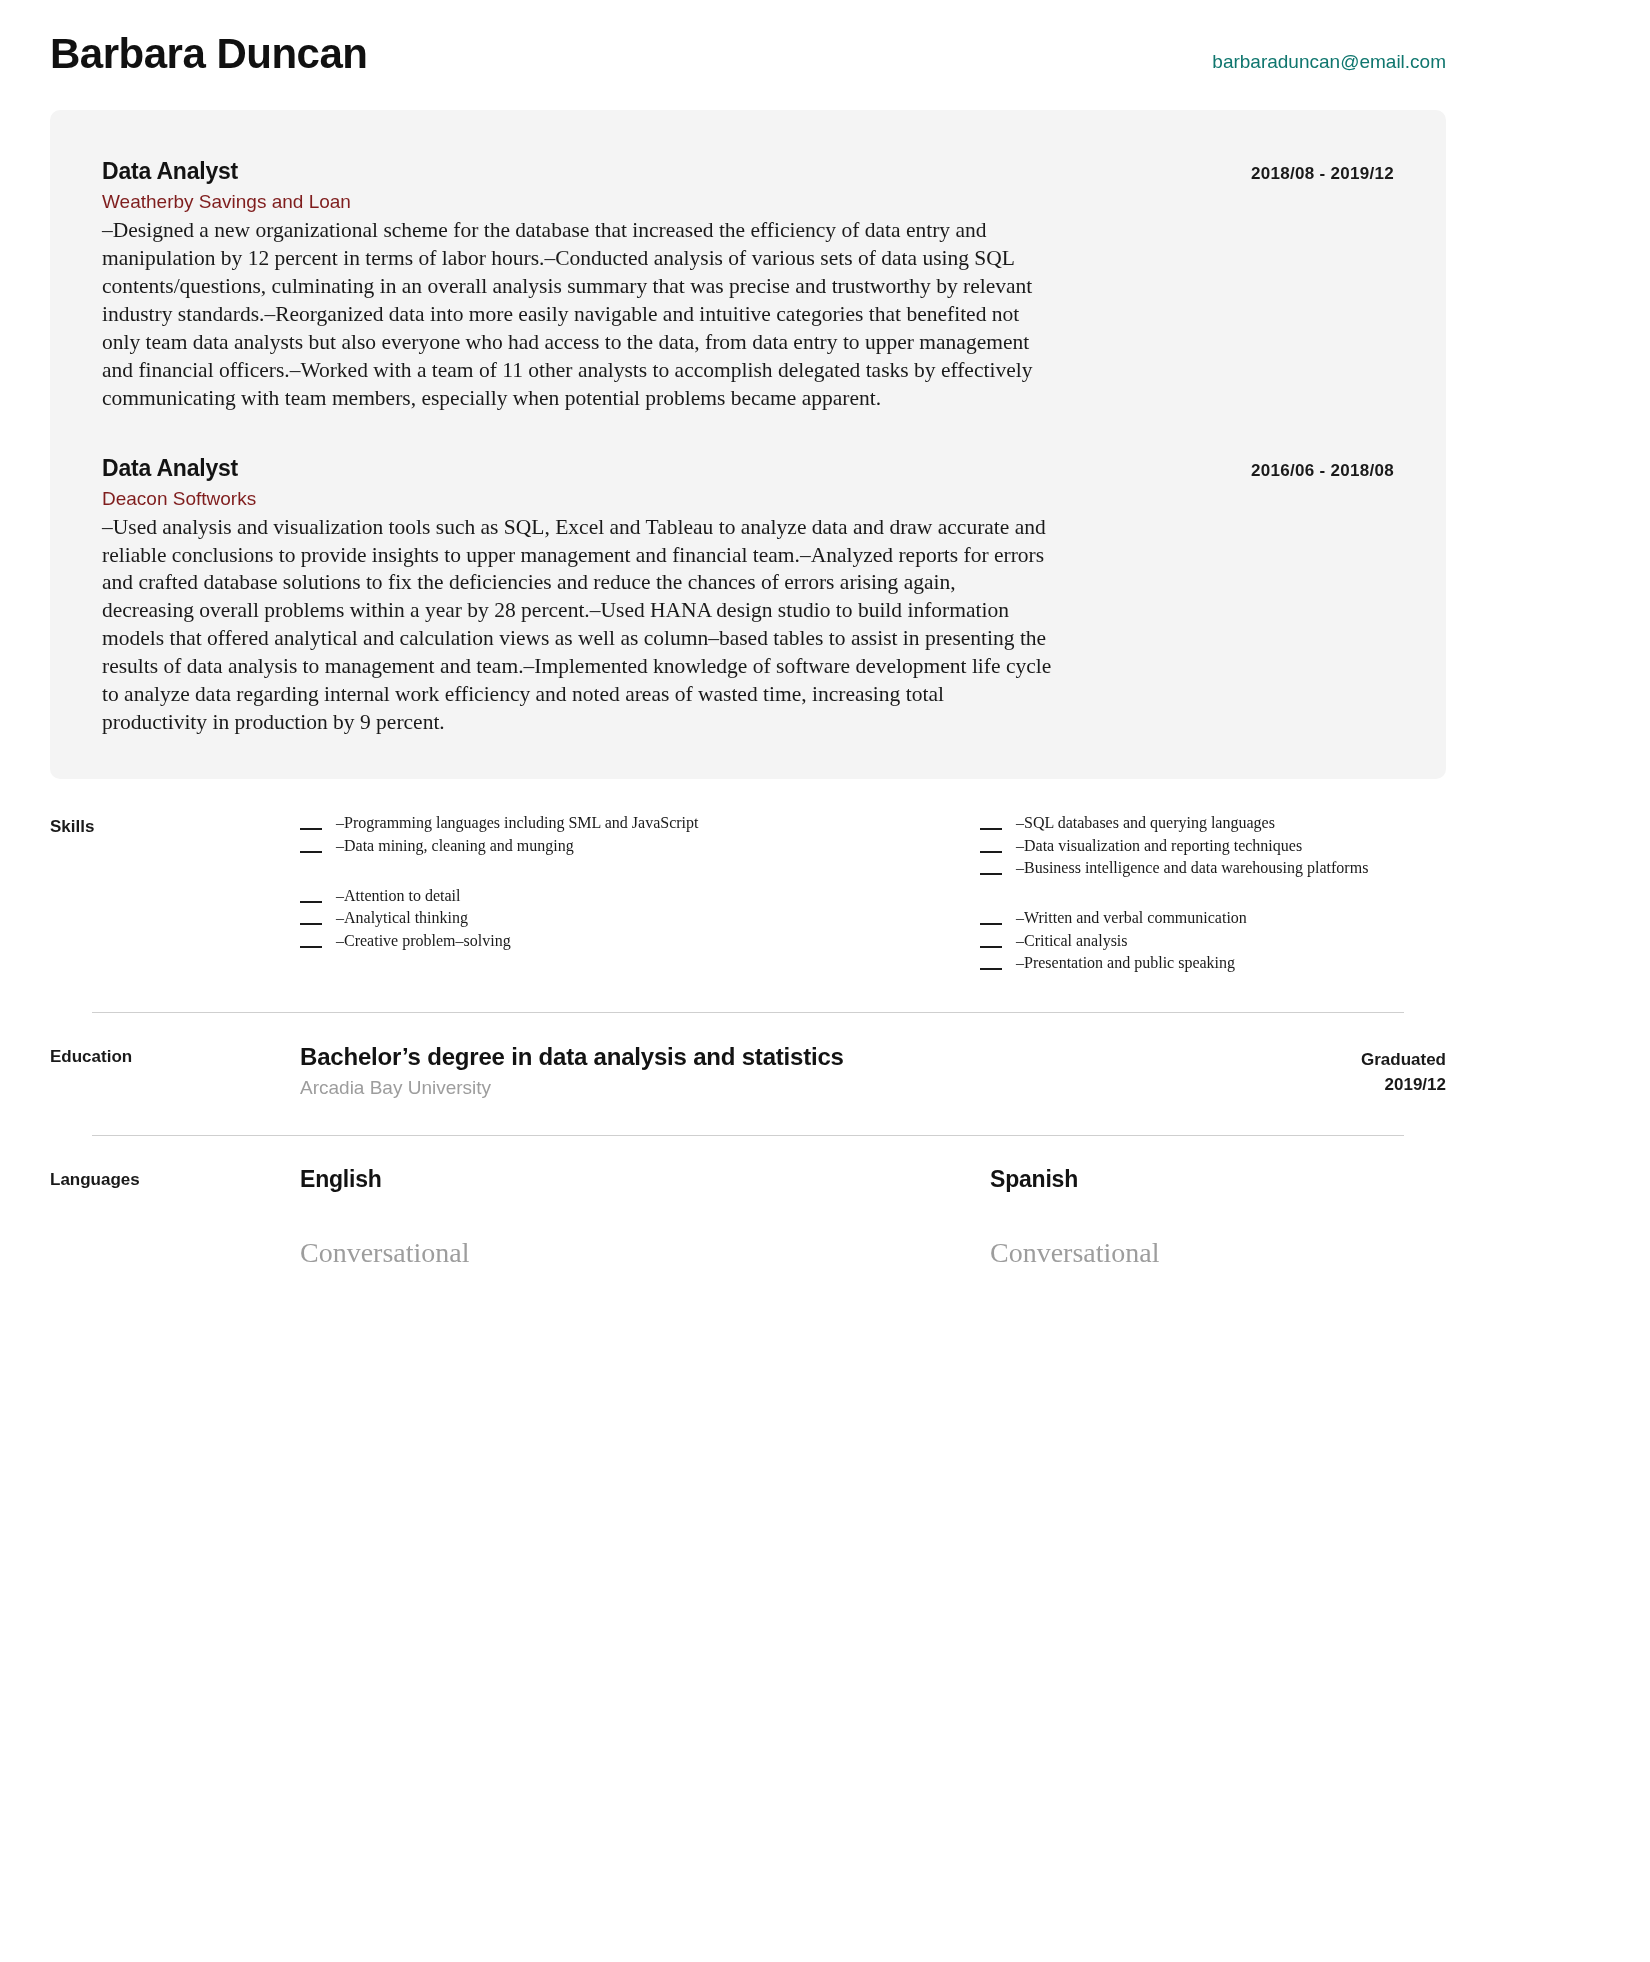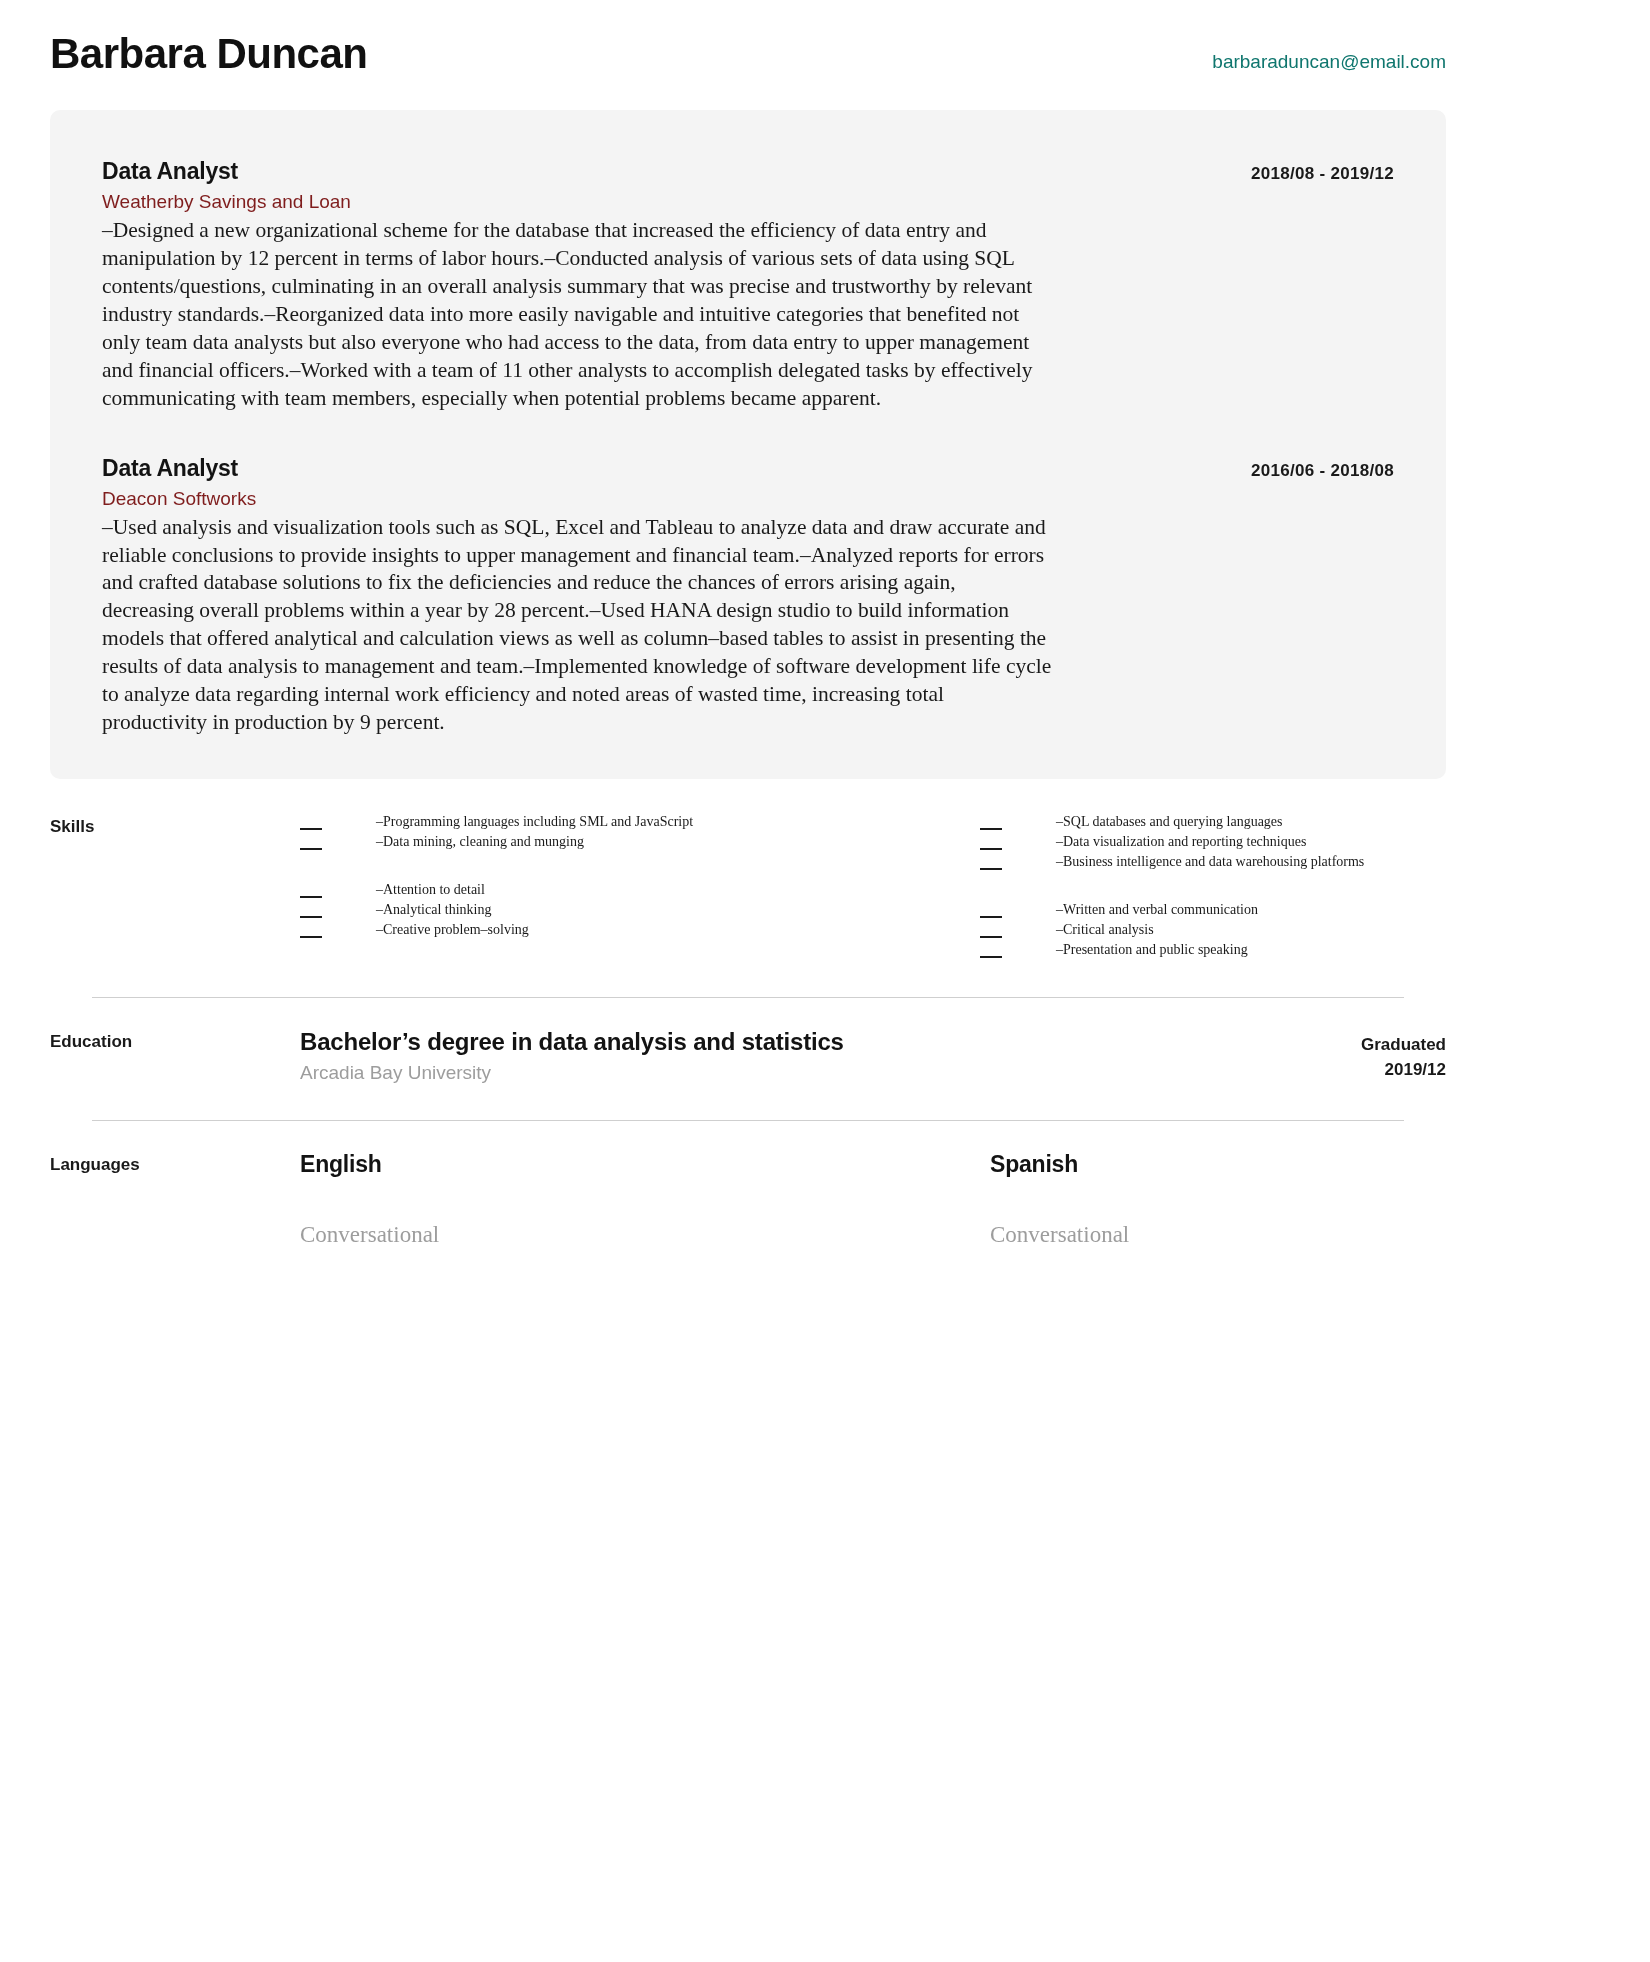--- a/index.html
+++ b/index.html
@@ -102,25 +102,24 @@
     display: flex;
     flex: 1;
     gap: 40px;
   }
   .skills-col { width: 640px; }
   .skill-group + .skill-group { margin-top: 30px; }
   .skill-item {
     display: flex;
     align-items: flex-start;
     font-family: "Liberation Serif", serif;
-    font-size: 14px;
+    font-size: 16px;
     line-height: 1.28;
     color: #1a1a1a;
     margin-bottom: 2px;
-    gap: 40px;
   }
   .dash {
     display: inline-block;
     width: 22px;
     height: 2px;
     background: #1a1a1a;
     margin: 15px 14px 0 0;
     flex: 0 0 22px;
   }
 
@@ -171,21 +170,21 @@
   .lang-col { width: 650px; }
   .lang-name {
     font-size: 23px;
     font-weight: bold;
     color: #131313;
     margin-bottom: 6px;
     letter-spacing: -0.2px;
   }
   .lang-level {
     font-family: "Liberation Serif", serif;
-    font-size: 23px;
+    font-size: 28px;
     color: #9d9d9d;
     margin-top: 44px;
   }
 </style>
 </head>
 <body>
 
 <div class="page">
 
   <div class="header">

